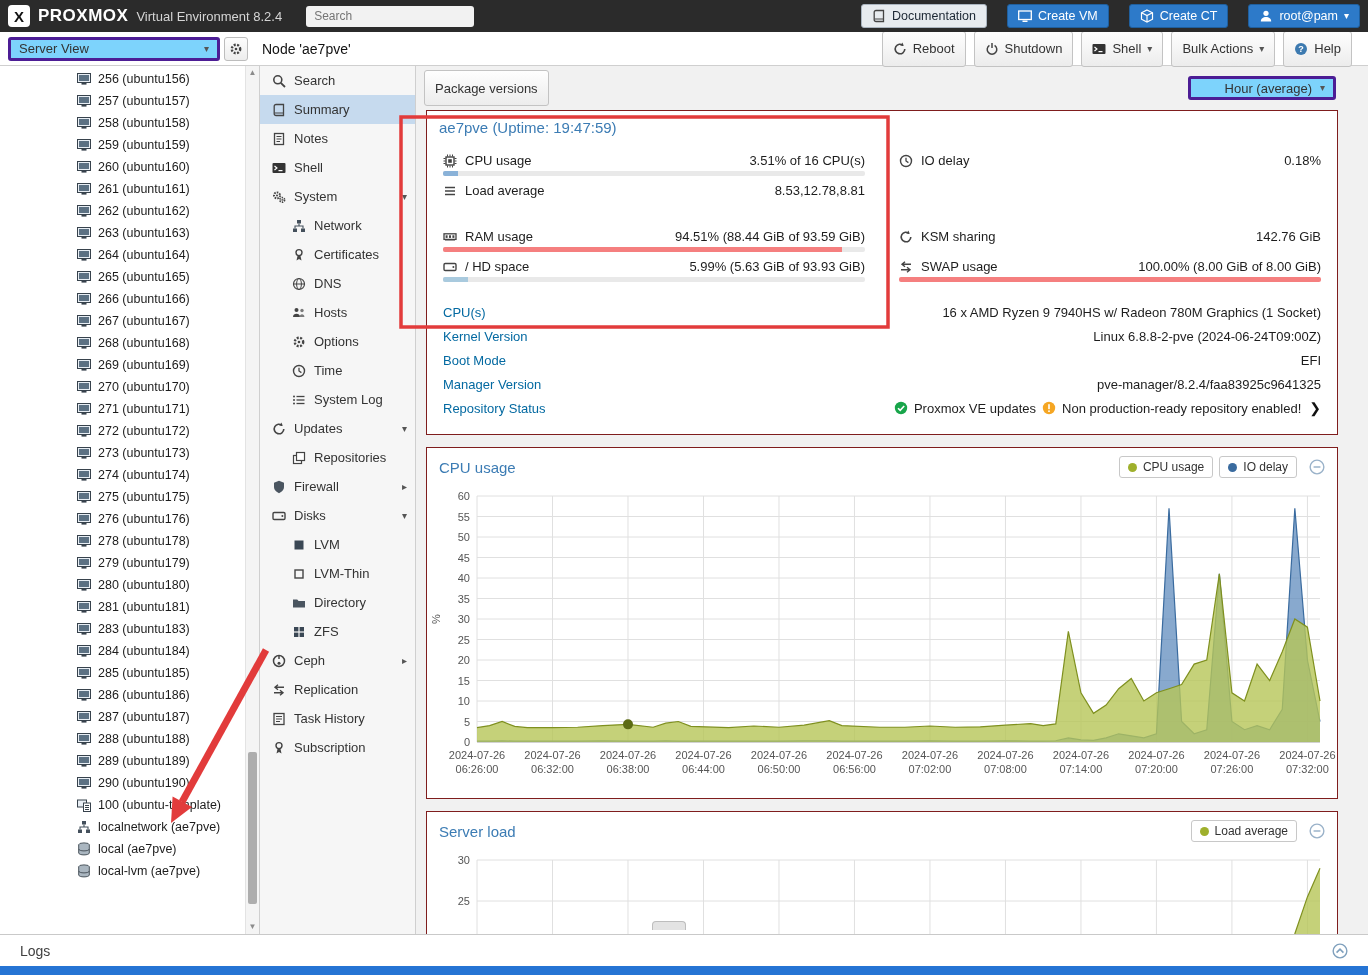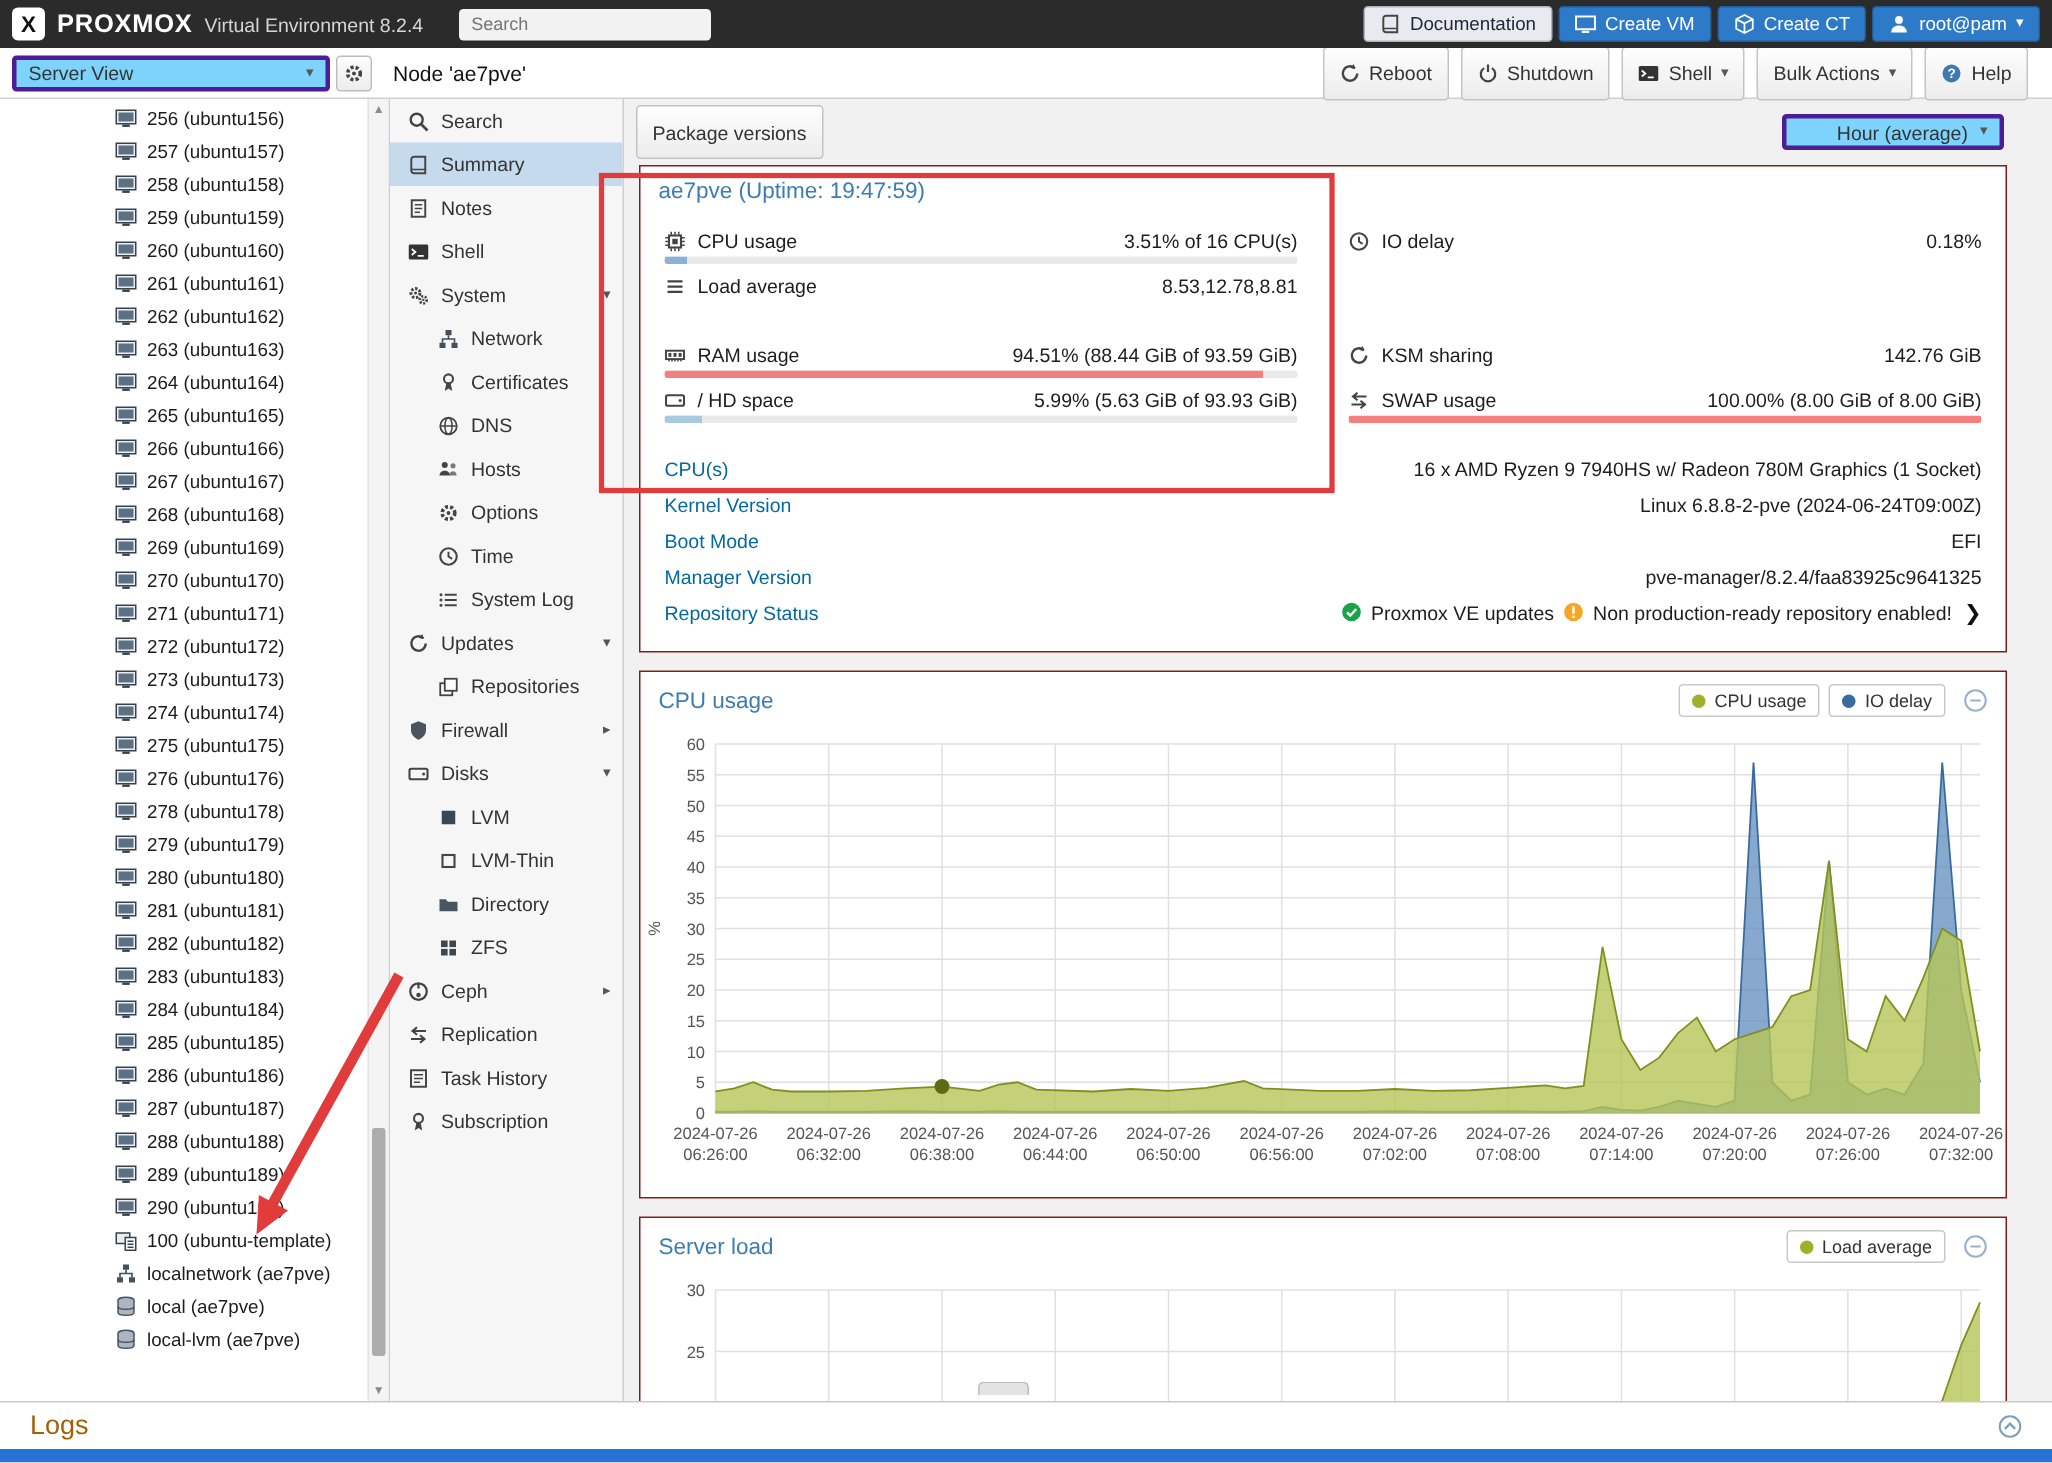--- a/index.html
+++ b/index.html
@@ -7,21 +7,21 @@
 body{position:relative;font-family:"Liberation Sans","DejaVu Sans",sans-serif;font-size:13px;color:#222;background:#fff}
 .ic{display:inline-flex;flex:none;width:14px;height:14px;align-items:center;justify-content:center}
 .ic svg{display:block;width:100%;height:100%}
 .caret{color:#555;font-size:10px;line-height:1}
 
 #topbar{position:absolute;left:0;top:0;right:0;height:32px;background:#2b2b2b;display:flex;align-items:center;padding:0 8px;gap:8px;z-index:10}
 .logo-box{width:22px;height:22px;background:#fff;border-radius:4px;display:flex;align-items:center;justify-content:center;font-weight:bold;font-size:15px;color:#111}
 .brand{color:#fff;font-weight:bold;font-size:17px;letter-spacing:.5px}
 .version{color:#d5d5d5;font-size:13px;margin-right:16px}
 #global-search{width:168px;height:21px;border:none;border-radius:3px;background:#f2f2f2;padding:0 8px;font-size:12px;color:#444;font-family:inherit}
-.top-right{margin-left:auto;display:flex;align-items:center;gap:4px}
+.top-right{margin-left:auto;display:flex;align-items:center;gap:20px}
 .tbtn{height:24px;padding:0 10px;border-radius:3px;display:inline-flex;align-items:center;gap:6px;font-size:12.5px;cursor:pointer;white-space:nowrap}
 .tbtn.light{background:#e7ebef;border:1px solid #aab4bf;color:#1c2733}
 .tbtn.blue{background:#2d7ac9;border:1px solid #1f5f9e;color:#fff}
 
 #subbar{position:absolute;left:0;top:32px;right:0;height:34px;background:#fff;border-bottom:1px solid #cfcfcf;display:flex;align-items:center;padding:0 8px;z-index:9}
 .sel{height:24px;border:3px solid #4c1d95;border-radius:3px;background:#7dd3fc;display:inline-flex;align-items:center;padding:0 8px;gap:8px;color:#333;cursor:pointer}
 #view-select{width:212px;justify-content:space-between}
 .sq-btn{width:24px;height:24px;border:1px solid #bdbdbd;border-radius:3px;background:linear-gradient(#fdfdfd,#ededed);display:inline-flex;align-items:center;justify-content:center;margin-left:4px;cursor:pointer}
 #node-title{margin-left:14px;font-size:14px;color:#111}
 .sub-right{margin-left:auto;display:flex;align-items:center;gap:8px;padding-right:8px}
@@ -67,21 +67,21 @@
 #kv-rows{margin-top:16px}
 .kv{display:flex;align-items:center;height:24px}
 .kv .k{color:#0369a1}
 .kv .v{margin-left:auto;text-align:right;color:#1d1d1d;display:flex;align-items:center;gap:6px;white-space:nowrap}
 .repo-chev{font-weight:bold;color:#111;font-size:14px;margin-left:2px}
 
 .chart-svg{display:block}
 svg text.tick{font-size:11px;fill:#555;font-family:"Liberation Sans","DejaVu Sans",sans-serif}
 
 #logsbar{position:absolute;left:0;right:0;bottom:9px;height:32px;background:#fff;border-top:1px solid #c9c9c9;display:flex;align-items:center;padding:0 20px;z-index:8}
-#logs-title{font-size:18px;color:#a16207}
+#logs-title{font-size:14px;color:#404040}
 #logs-collapse{margin-left:auto;width:16px;height:16px;cursor:pointer;display:inline-flex}
 #bottom-strip{position:absolute;left:0;right:0;bottom:0;height:9px;background:#2574d4}
 #splitter{position:absolute;left:652px;top:921px;width:34px;height:9px;background:#e3e3e3;border:1px solid #bdbdbd;border-bottom:none;border-radius:4px 4px 0 0;z-index:9}
 
 #annotations{position:absolute;inset:0;z-index:50;pointer-events:none}
 </style>
 </head>
 <body>
 
 <div id="topbar">
@@ -435,30 +435,20 @@
       </div>
       <div class="tree-row">
         <span class="ic">
           <svg viewBox="0 0 14 14">
             <rect x="0.5" y="1.5" width="13" height="9" fill="#e8eef4" stroke="#37424c"></rect>
             <rect x="2" y="3" width="10" height="6" fill="#5c7183"></rect>
             <rect x="4.5" y="11" width="5" height="1.6" fill="#37424c"></rect>
           </svg>
         </span>
         <span class="tree-label">281 (ubuntu181)</span>
-      </div>
-      <div class="tree-row">
-        <span class="ic">
-          <svg viewBox="0 0 14 14">
-            <rect x="0.5" y="1.5" width="13" height="9" fill="#e8eef4" stroke="#37424c"></rect>
-            <rect x="2" y="3" width="10" height="6" fill="#5c7183"></rect>
-            <rect x="4.5" y="11" width="5" height="1.6" fill="#37424c"></rect>
-          </svg>
-        </span>
-        <span class="tree-label">282 (ubuntu182)</span>
       </div>
       <div class="tree-row">
         <span class="ic">
           <svg viewBox="0 0 14 14">
             <rect x="0.5" y="1.5" width="13" height="9" fill="#e8eef4" stroke="#37424c"></rect>
             <rect x="2" y="3" width="10" height="6" fill="#5c7183"></rect>
             <rect x="4.5" y="11" width="5" height="1.6" fill="#37424c"></rect>
           </svg>
         </span>
         <span class="tree-label">283 (ubuntu183)</span>

